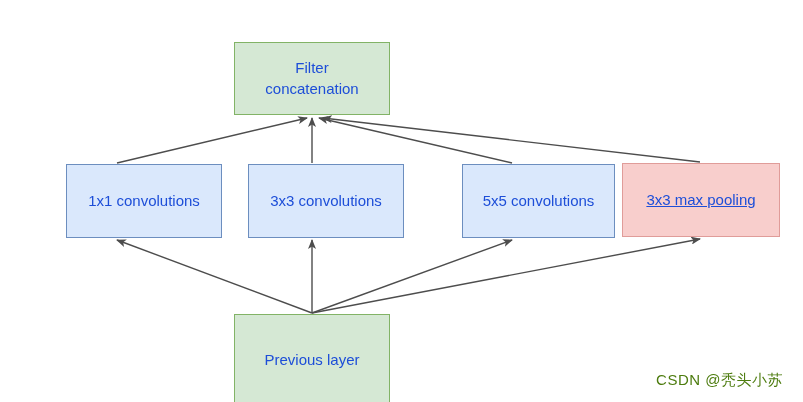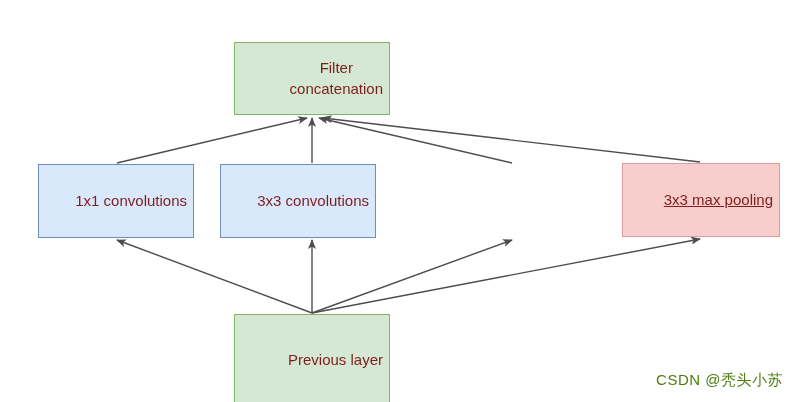--- a/index.html
+++ b/index.html
@@ -22,36 +22,37 @@
     left: 0;
     top: 0;
     width: 803px;
     height: 402px;
   }
   .node {
     position: absolute;
     box-sizing: border-box;
     display: flex;
     align-items: center;
-    justify-content: flex-end;
+    justify-content: center;
     text-align: center;
     font-size: 15px;
     line-height: 1.35;
-    color: #7f1d1d;
+    color: #1d4ed8;
     border-width: 1.3px;
     border-style: solid;
     z-index: 2;
   }
   .node-green {
     background: #d5e8d4;
     border-color: #82b366;
   }
   .node-blue {
     background: #dae8fc;
     border-color: #6c8ebf;
+    margin-left: 28px;
   }
   .node-pink {
     background: #f8cecc;
     border-color: #e09c99;
   }
   .node-label {
     display: block;
     white-space: pre-line;
     padding: 0 6px;
   }
@@ -95,20 +96,23 @@
   </div>
 
   <div class="node node-blue" id="node-1" style="left: 38px; top: 164px; width: 156px; height: 74px;">
     <span class="node-label">1x1 convolutions</span>
   </div>
 
   <div class="node node-blue" id="node-2" style="left: 220px; top: 164px; width: 156px; height: 74px;">
     <span class="node-label">3x3 convolutions</span>
   </div>
 
+  <div class="node node-blue" id="node-3" style="left: 434px; top: 164px; width: 153px; height: 74px;">
+    <span class="node-label">5x5 convolutions</span>
+  </div>
 
   <div class="node node-pink" id="node-4" style="left: 622px; top: 163px; width: 158px; height: 74px; text-decoration: underline;">
     <span class="node-label">3x3 max pooling</span>
   </div>
 
   <div class="node node-green" id="node-5" style="left: 234px; top: 314px; width: 156px; height: 92px;">
     <span class="node-label">Previous layer</span>
   </div>
 
   <div id="watermark">CSDN @秃头小苏</div>

